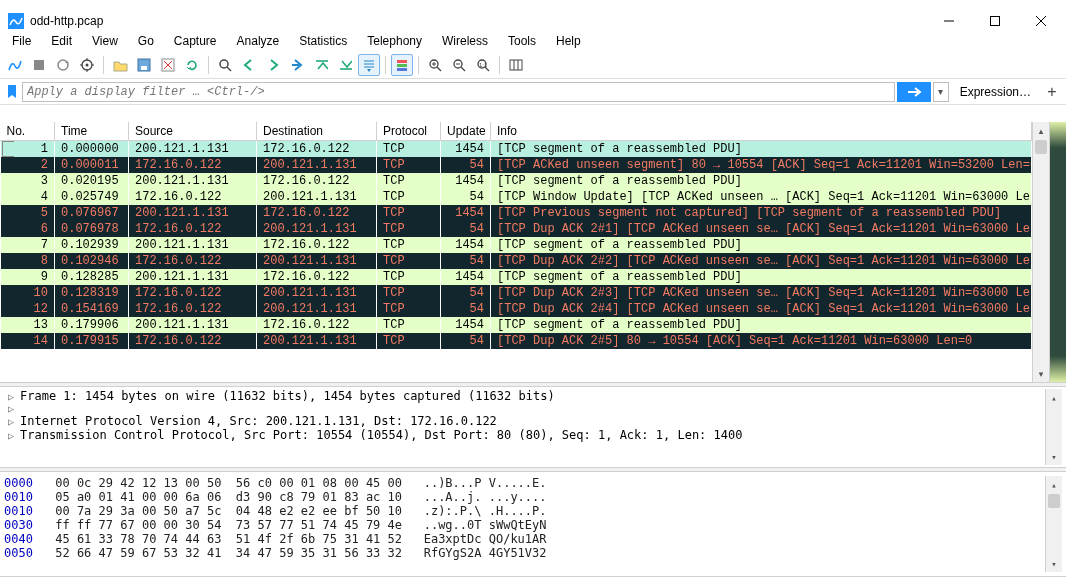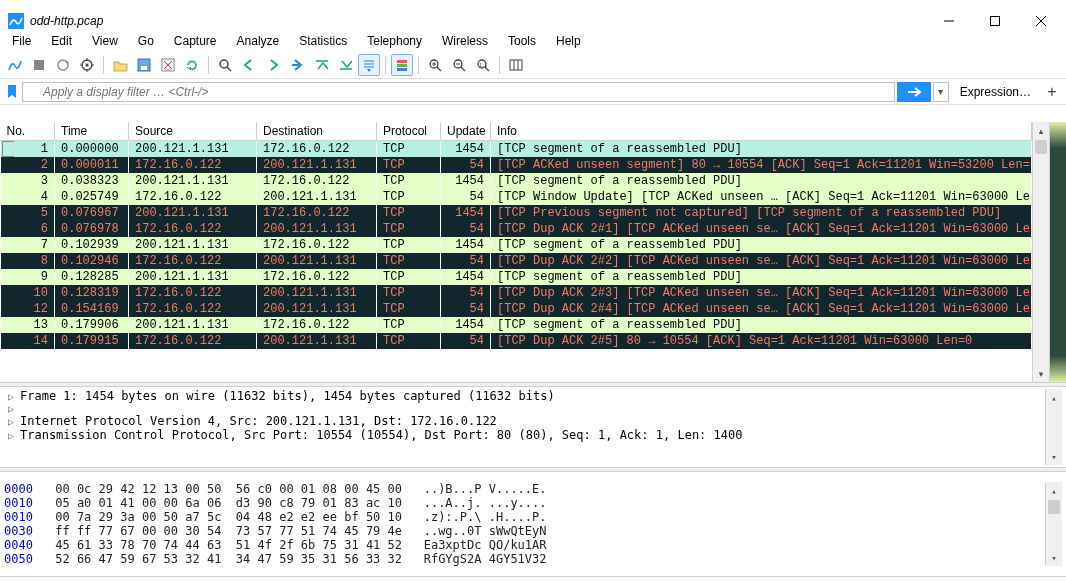--- a/index.html
+++ b/index.html
@@ -1,28 +1,28 @@
 <!DOCTYPE html>
 <html><head>
 <meta charset="utf-8">
 <style>
   * { box-sizing: border-box; margin: 0; padding: 0; }
   html, body { width: 1066px; height: 581px; font-family: "Segoe UI", Tahoma, sans-serif; font-size: 12px; overflow: hidden; background:#fff; }
-  .titlebar { height: 30px; display:flex; align-items:center; padding: 12px 2px 0 8px; font-style: italic; }
+  .titlebar { height: 30px; display:flex; align-items:center; padding: 12px 2px 0 8px; }
   .titlebar .icon16 { width:16px; height:16px; margin-right:6px; flex:none; }
   .titlebar .title { flex:1; font-size:12px; color:#000; }
   .winbtn { width:46px; height:28px; display:flex; align-items:center; justify-content:center; }
   .menubar { height:21px; display:flex; align-items:center; padding-left:4px; gap:4px; }
   .menubar .mitem { padding:2px 8px; cursor:default; }
   .toolbar { height:28px; display:flex; align-items:center; padding-left:4px; gap:2px; border-bottom:1px solid #e0e0e0; }
   .tbtn { width:22px; height:22px; display:flex; align-items:center; justify-content:center; border:1px solid transparent; border-radius:2px;}
   .tsep { width:1px; height:18px; background:#d0d0d0; margin:0 3px;}
   .filterrow { height:26px; display:flex; align-items:center; gap:2px; padding:2px 4px; border-bottom:1px solid #e0e0e0;}
   .bookmark-flag { width:16px; height:20px; display:flex; align-items:center; justify-content:center;}
-  .filter-input { flex:1; height:20px; border:1px solid #c0c0c0; padding:0 20px; font-style:italic; color:#8f8f8f; font-size:12px; font-family:Liberation Sans, sans-serif; outline:none;}
+  .filter-input { flex:1; height:20px; border:1px solid #c0c0c0; padding:0 4px; font-style:italic; color:#8f8f8f; font-size:12px; font-family:Liberation Mono, monospace; outline:none;}
   .gobtn { width:34px; height:20px; background:#1e90ff; display:flex; align-items:center; justify-content:center; color:#fff;}
   .dropbtn { width:16px; height:20px; border:1px solid #c0c0c0; display:flex; align-items:center; justify-content:center; font-size:10px; color:#555;}
   .exprbtn { height:20px; padding:0 8px; display:flex; align-items:center; border:1px solid transparent;}
   .addbtn { width:20px; height:20px; display:flex; align-items:center; justify-content:center; font-size:16px; color:#444;}
   
   .panes { display:flex; flex-direction:column; height: calc(581px - 30px - 21px - 28px - 26px - 22px); margin-top: 17px; }
   .pktpane { height:260px; display:flex; position:relative;}
   .pkttable { flex:1; overflow:hidden; position:relative;}
   table.pkts { width:100%; border-collapse:collapse; table-layout:fixed;}
   table.pkts th { text-align:left; font-weight:normal; background:#fff; border-right:1px solid #d0d0d0; border-bottom:1px solid #d0d0d0; padding:2px 6px; font-size:12px; height:18px;}
@@ -34,21 +34,21 @@
   tr.light td, tr.sel td { color:#000; }
   .sidebar { width:17px; border-left:1px solid #d0d0d0; background:linear-gradient(#dff0a6, #2e4a3d 10%, #2e4a3d 90%, #dff0a6);}
   .scroll-ghost { width:17px; background:#f0f0f0; border-left:1px solid #d0d0d0; position:relative;}
   .scroll-thumb { position:absolute; left:2px; right:2px; top:18px; height:14px; background:#cdcdcd; border-radius:2px;}
   .scroll-arrow { position:absolute; left:0; right:0; height:17px; display:flex; align-items:center; justify-content:center; font-size:9px; color:#555;}
   .splitter { height:5px; background:#f0f0f0; border-top:1px solid #d0d0d0; border-bottom:1px solid #d0d0d0; cursor:row-resize;}
   .detailpane { height:80px; overflow:hidden; font-family: Consolas, monospace; font-size:12px; padding:2px 4px; display:flex;}
   .detail-body { flex:1;}
   .detail-line { display:flex; align-items:center; gap:4px; padding:0px 2px; }
   .tri { width:10px; color:#666; font-size:10px; display:inline-block; text-align:center;}
-  .hexpane { flex:1; overflow:hidden; font-family: Consolas, monospace; font-size:12px; padding:10px 4px; display:flex; color:#222;}
+  .hexpane { flex:1; overflow:hidden; font-family: Consolas, monospace; font-size:12px; padding:4px 4px; display:flex; color:#222;}
   .hex-body{flex:1;}
   .hexrow { white-space:pre; }
   .hex-off { color:#0000c0; display:inline-block; width:44px;}
   .statusbar { height:22px; border-top:1px solid #d0d0d0; display:flex; align-items:center; font-size:12px; padding:0 6px; gap:8px;}
   .status-spacer { flex:1; }
   .stat-seg { padding:0 8px;}
   .rec-dot { width:10px; height:10px; border-radius:50%; background:#e60000; display:inline-block;}
   svg { display:block; }
   .tree-indicator{position:absolute; left:2px; top:19px; width:12px; height:16px; border:1px solid #888; border-right:none; pointer-events:none;}
 </style>
@@ -291,21 +291,21 @@
               <td class="num">2</td>
               <td>0.000011</td>
               <td>172.16.0.122</td>
               <td>200.121.1.131</td>
               <td>TCP</td>
               <td class="num">54</td>
               <td>[TCP ACKed unseen segment] 80 → 10554 [ACK] Seq=1 Ack=11201 Win=53200 Len=0</td>
             </tr>
             <tr class="greenlight">
               <td class="num">3</td>
-              <td>0.038323</td>
+              <td>0.020195</td>
               <td>200.121.1.131</td>
               <td>172.16.0.122</td>
               <td>TCP</td>
               <td class="num">1454</td>
               <td>[TCP segment of a reassembled PDU]</td>
             </tr>
             <tr class="greenlight">
               <td class="num">4</td>
               <td>0.025749</td>
               <td>172.16.0.122</td>

